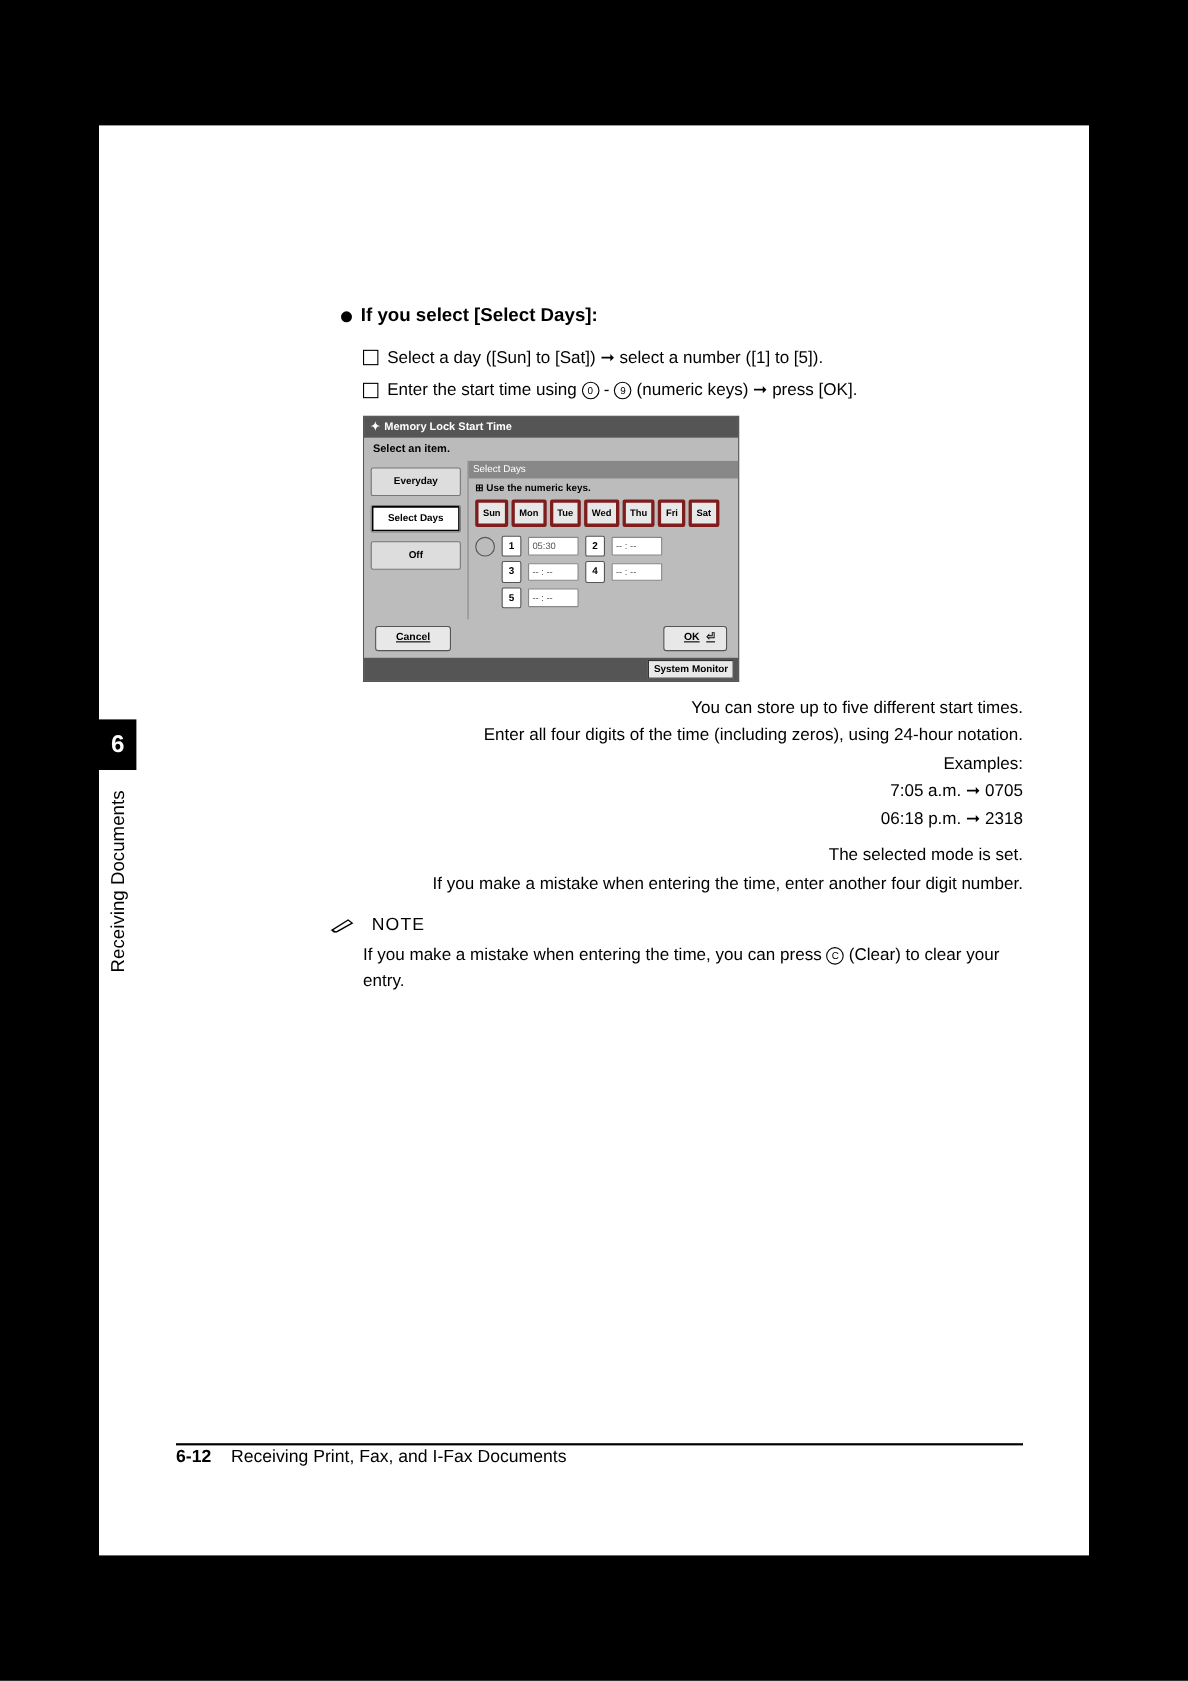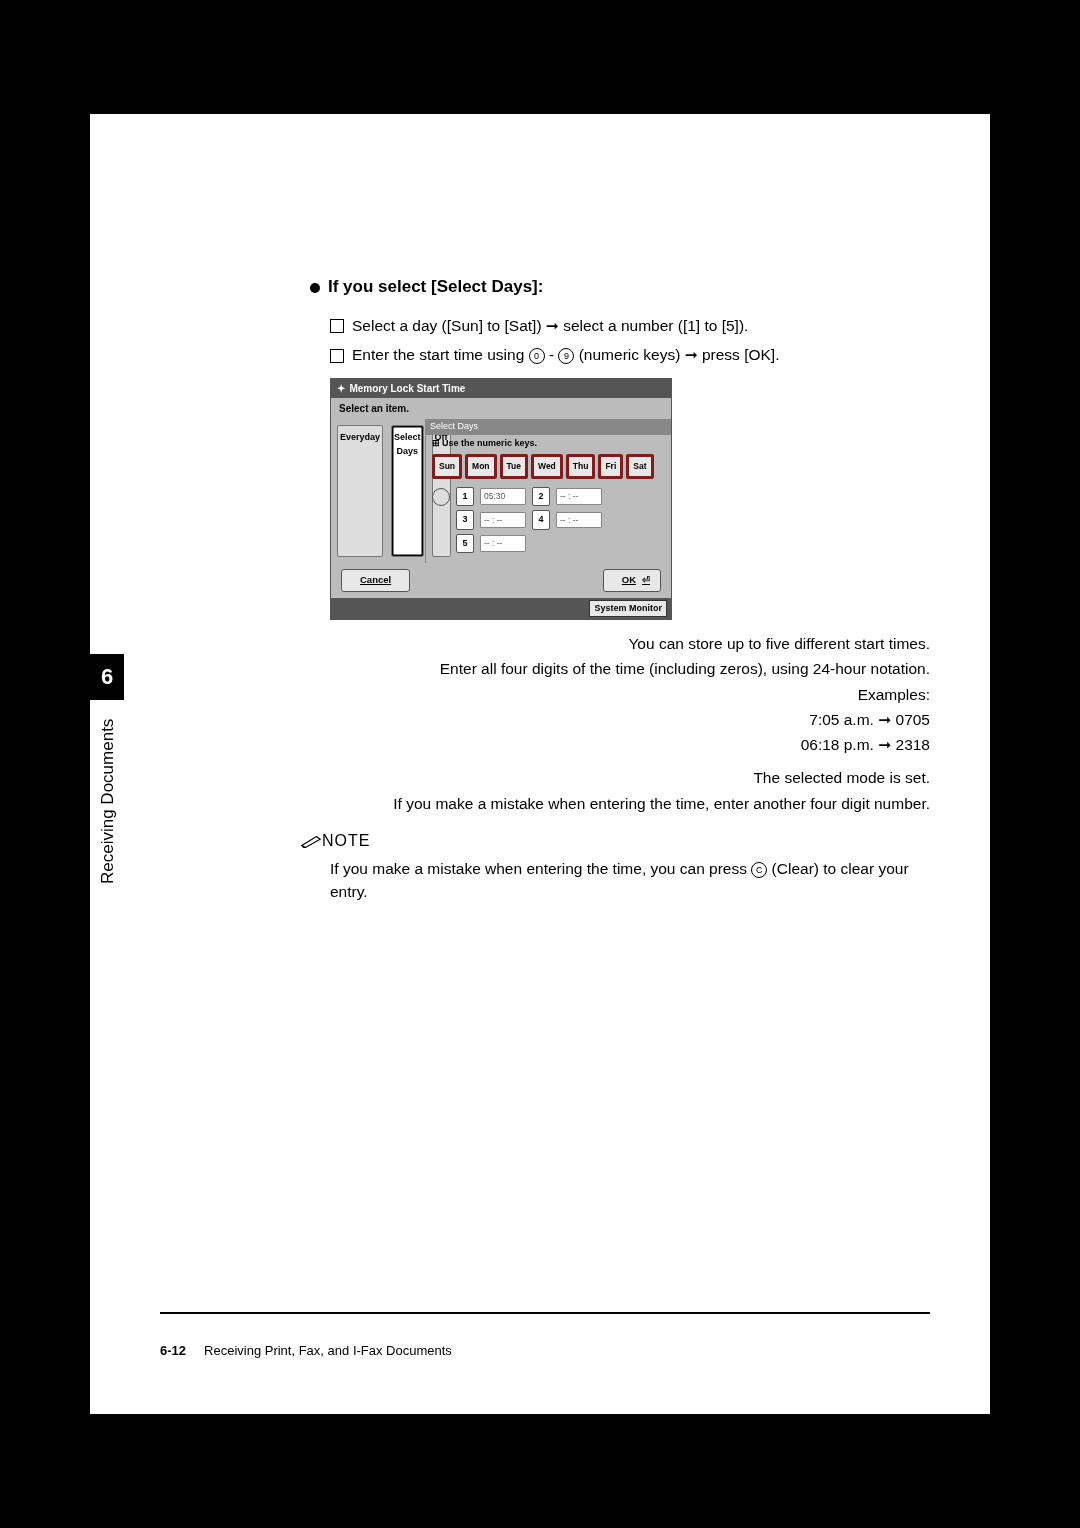--- a/index.html
+++ b/index.html
@@ -83,21 +83,21 @@
   font-size: 10px;
 }
 .panel-body {
   display: flex;
   background: #bcbcbc;
 }
 .panel-left {
   width: 82px;
   padding: 6px;
   display: flex;
-  flex-direction: row;
+  flex-direction: column;
   gap: 8px;
 }
 .opt-btn {
   border: 1px solid #777;
   background: #ddd;
   font-size: 9px;
   font-weight: bold;
   text-align: center;
   padding: 5px 2px;
   border-radius: 2px;
@@ -198,21 +198,21 @@
 
 .body-text {
   margin-left: 20px;
   font-size: 15.5px;
   margin-top: 6px;
   text-align: right;
 }
 .body-text p { margin: 2px 0; }
 .note-row {
   display: flex; align-items: center;
-  gap: 0;
+  gap: 16px;
   margin-top: 14px;
   margin-left: -10px;
 }
 .note-icon {
   width: 22px; height: 14px;
 }
 .note-label { font-size: 16px; letter-spacing: 1px; }
 .note-body {
   margin-left: 20px;
   font-size: 15.5px;
@@ -247,22 +247,22 @@
 
 .footer-line {
   position: absolute;
   left: 70px; right: 60px;
   bottom: 100px;
   border-top: 2.5px solid #000;
 }
 .footer {
   position: absolute;
   left: 70px;
-  bottom: 56px;
-  font-size: 13px;
+  bottom: 80px;
+  font-size: 16px;
 }
 .footer b { font-weight: bold; margin-right: 18px; }
 </style>
 </head>
 <body>
 
 <div class="page">
 
   <div class="sidetab">
     <div class="sidetab-num">6</div>

